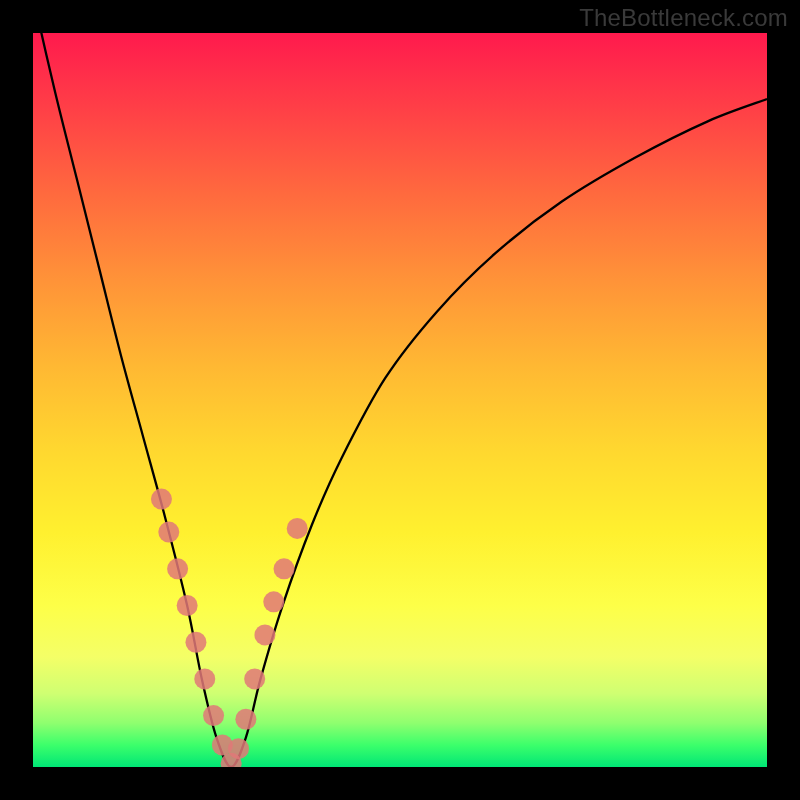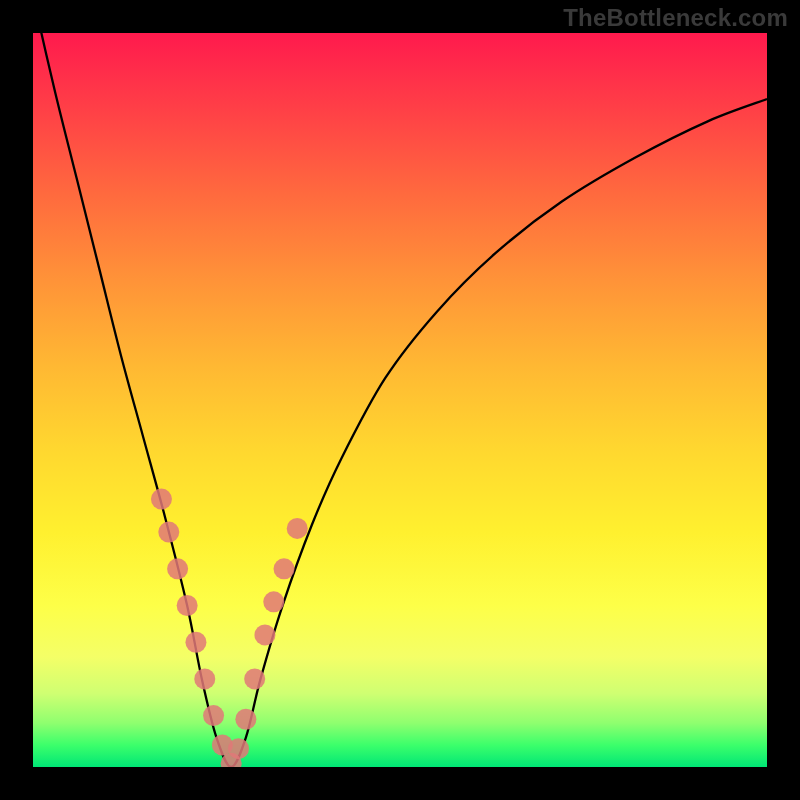--- a/index.html
+++ b/index.html
@@ -42,21 +42,21 @@
       #3cff6b 97%,
       #00e676 100%
     );
   }
   .watermark {
     position: absolute;
     top: 4px;
     right: 12px;
     color: #3a3a3a;
     font-size: 24px;
-    font-weight: 700;
+    font-weight: 400;
     letter-spacing: 0.2px;
     z-index: 5;
   }
   svg.curve {
     position: absolute;
     left: 0; top: 0; width: 100%; height: 100%;
     z-index: 3;
   }
 </style>
 </head>

